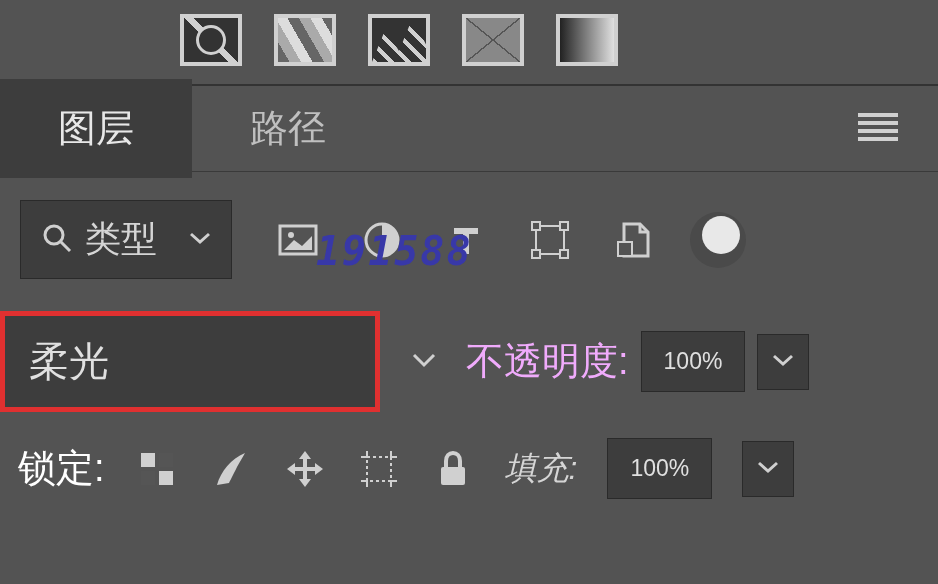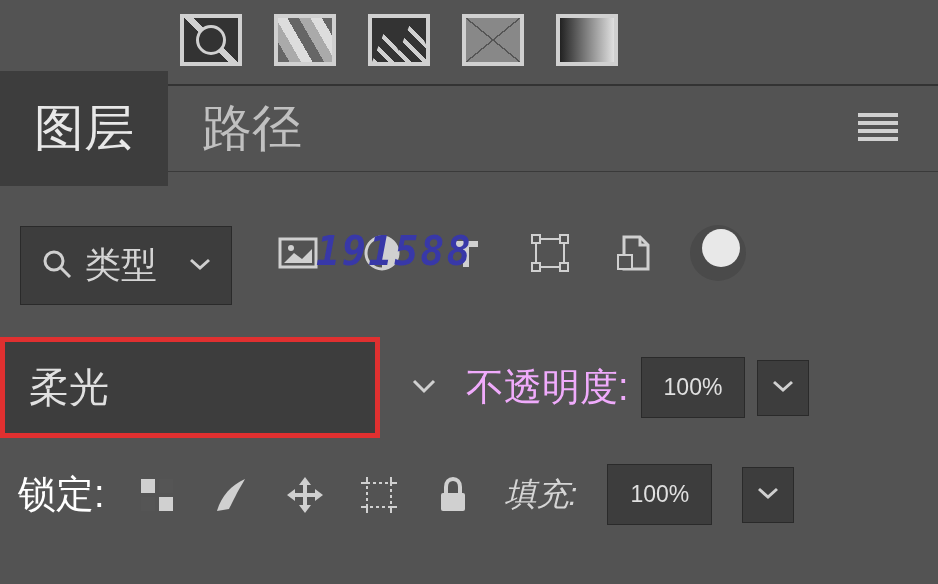--- a/index.html
+++ b/index.html
@@ -81,22 +81,22 @@
     }
     .tabs {
       display: flex;
       align-items: center;
       padding: 0 20px 0 0;
       height: 86px;
       background: #535353;
       border-bottom: 1px solid #3a3a3a;
     }
     .tab {
-      padding: 24px 34px;
-      font-size: 50px;
+      padding: 24px 58px;
+      font-size: 38px;
       color: #c0c0c0;
       cursor: pointer;
     }
     .tab.active {
       background: #3d3d3d;
       color: #e8e8e8;
     }
     .tab-spacer {
       flex: 1;
     }
@@ -127,21 +127,20 @@
       gap: 24px;
     }
     .kind-dropdown {
       display: flex;
       align-items: center;
       background: #3d3d3d;
       border: 1px solid #2a2a2a;
       padding: 14px 20px;
       gap: 12px;
       cursor: pointer;
-      margin-top: 26px;
     }
     .search-icon svg {
       width: 32px;
       height: 32px;
     }
     .kind-label {
       font-size: 36px;
       color: #d5d5d5;
     }
     .chevron-down {

